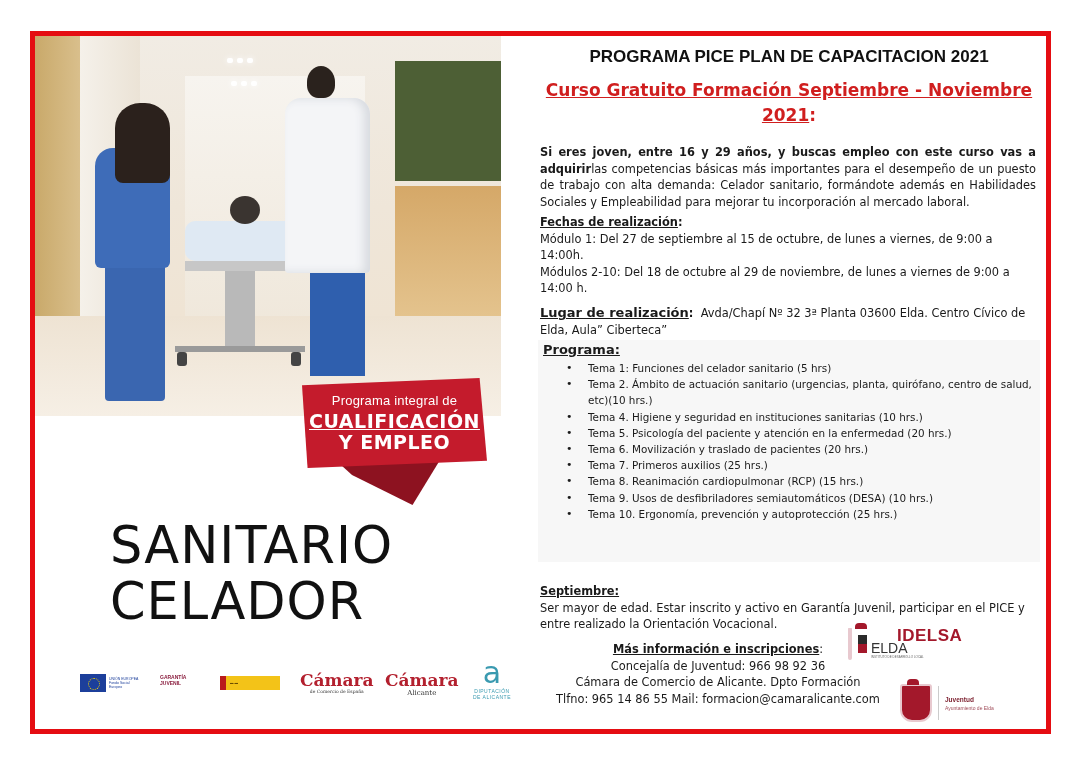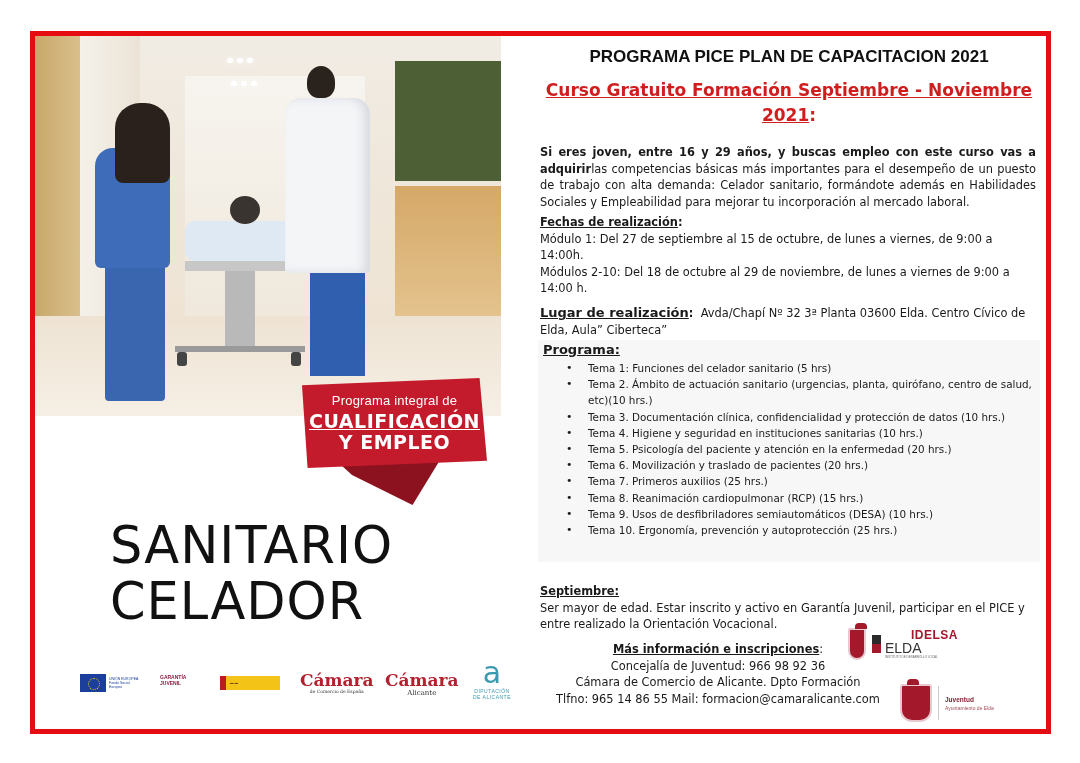--- a/index.html
+++ b/index.html
@@ -116,21 +116,21 @@
   .idelsa { position: absolute; left: 848px; top: 625px; width: 110px; height: 38px; display: flex; align-items: center; }
   .shield {
     width: 26px; height: 32px; background: #a3182b; border-radius: 3px 3px 12px 12px; position: relative;
     border: 2px solid #e8c9cf;
   }
   .shield::before { content:""; position:absolute; left:5px; top:-7px; width:12px; height:6px; background:#a3182b; border-radius:4px 4px 0 0; }
   .idelsa-text { margin-left: 6px; display:flex; align-items:center; }
   .idelsa-sq { display:flex; flex-direction:column; margin-right:4px; }
   .idelsa-sq span { display:block; width:9px; height:9px; }
   .idelsa-words { line-height: 13px; }
-  .idelsa-words .w1 { font-size: 12px; font-weight: bold; color: #a3182b; letter-spacing: 0.5px; margin-left: 26px; }
+  .idelsa-words .w1 { font-size: 17px; font-weight: bold; color: #a3182b; letter-spacing: 0.5px; margin-left: 26px; }
   .idelsa-words .w2 { font-size: 14px; color: #333; }
   .idelsa-words .w3 { font-size: 3px; color:#666; line-height: 4px; }
 
   .juventud { position: absolute; left: 900px; top: 681px; width: 120px; height: 44px; display:flex; align-items:center; }
   .juventud .shield { width: 32px; height: 38px; }
   .juventud .sep { width: 1px; height: 34px; background: #ccc; margin: 0 6px; }
   .juv-text .j1 { font-size: 6.5px; font-weight: bold; color: #7a1c2b; }
   .juv-text .j2 { font-size: 5px; color: #a04c5a; margin-top: 2px; }
 </style>
 </head>
@@ -225,21 +225,20 @@
 
 <div class="lugar body-text">
   <span class="heading-u">Lugar de realización</span><b>:</b>&nbsp;&nbsp;<span>Avda/Chapí Nº 32 3ª Planta 03600 Elda. Centro Cívico de Elda, Aula” Ciberteca”</span>
 </div>
 
 <div class="programa-box"></div>
 <div class="programa-title">Programa:</div>
 <ul class="programa-list">
   <li>Tema 1: Funciones del celador sanitario (5 hrs)</li>
   <li>Tema 2. Ámbito de actuación sanitario (urgencias, planta, quirófano, centro de salud, etc)(10 hrs.)</li>
-  <li>Tema 3. Documentación clínica, confidencialidad y protección de datos (10 hrs.)</li>
   <li>Tema 4. Higiene y seguridad en instituciones sanitarias (10 hrs.)</li>
   <li>Tema 5. Psicología del paciente y atención en la enfermedad (20 hrs.)</li>
   <li>Tema 6. Movilización y traslado de pacientes (20 hrs.)</li>
   <li>Tema 7. Primeros auxilios (25 hrs.)</li>
   <li>Tema 8. Reanimación cardiopulmonar (RCP) (15 hrs.)</li>
   <li>Tema 9. Usos de desfibriladores semiautomáticos  (DESA) (10 hrs.)</li>
   <li>Tema 10. Ergonomía, prevención y autoprotección  (25 hrs.)</li>
 </ul>
 
 <div class="requisitos body-text">

